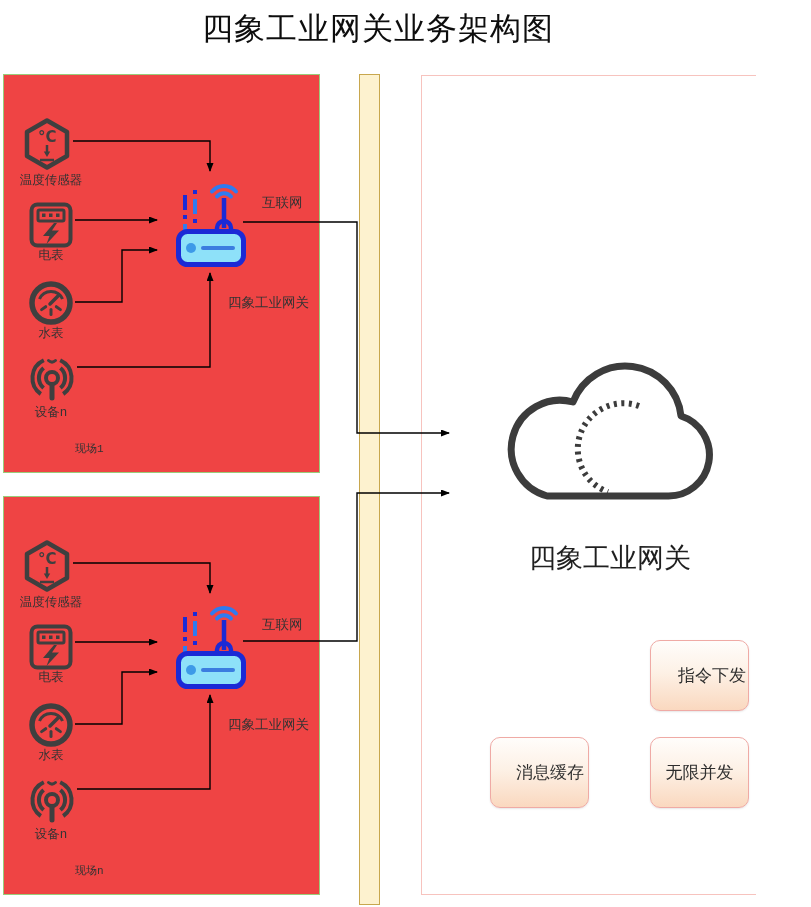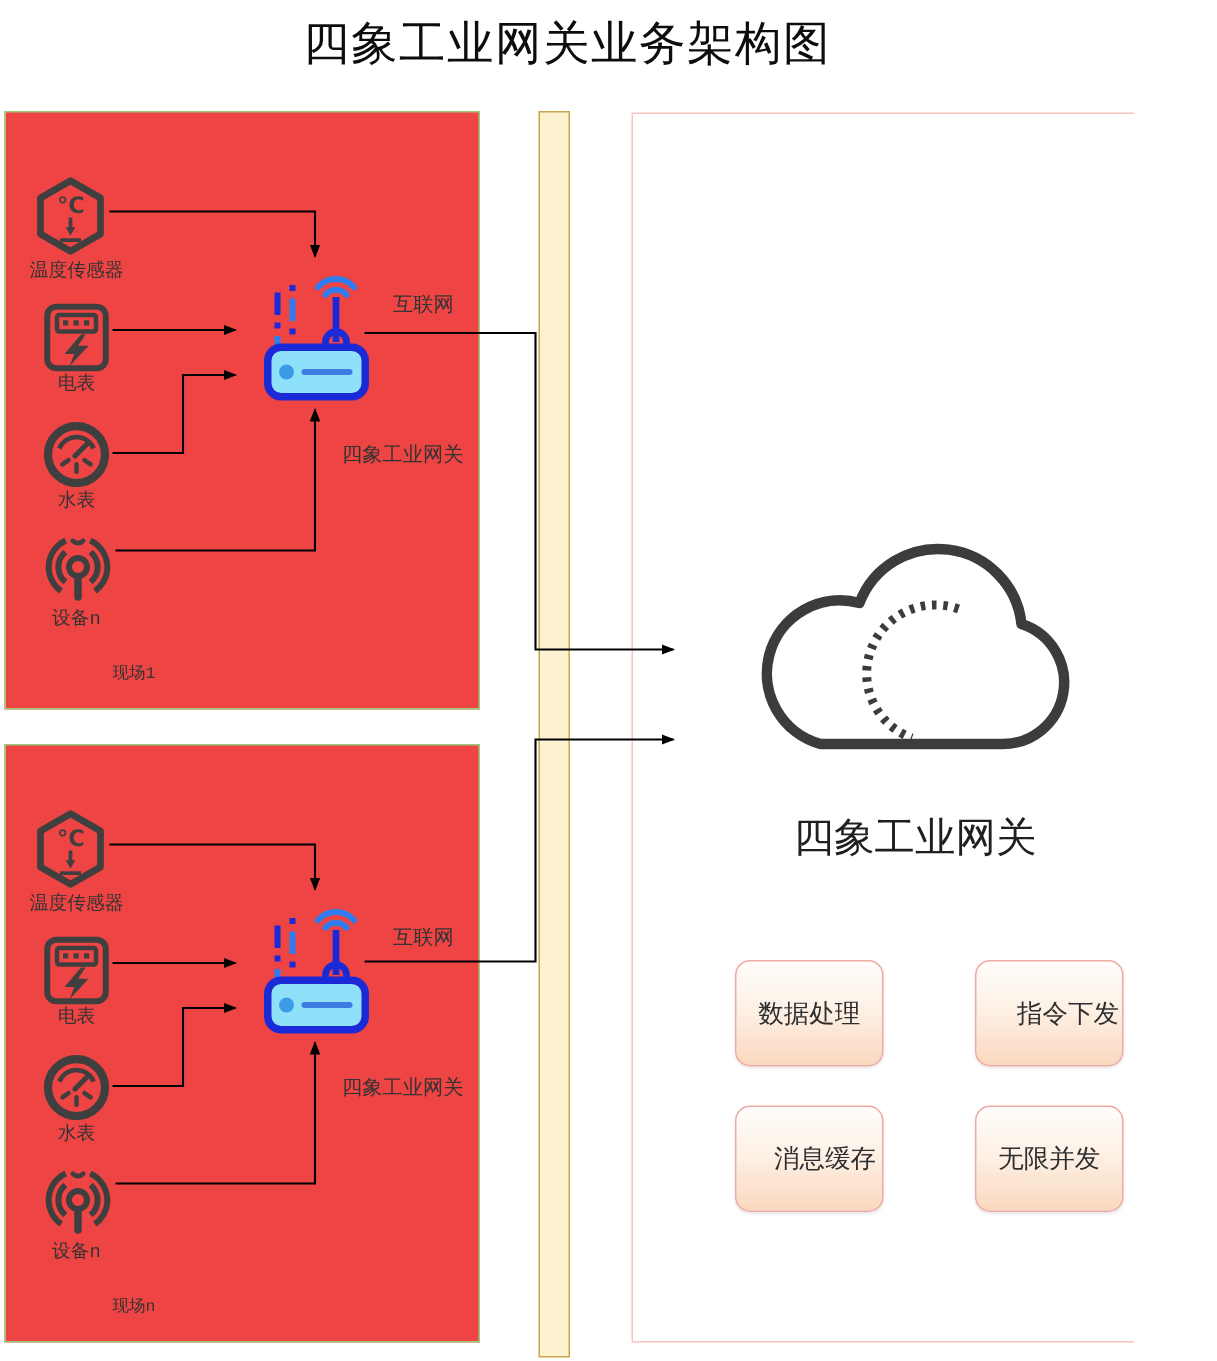--- a/index.html
+++ b/index.html
@@ -178,21 +178,20 @@
 
   <div class="abs cloud-panel"></div>
 
   <svg class="abs" style="left:495px;top:358px;width:230px;height:150px" viewBox="0 0 230 150">
     <path d="M52,138 H172 A41,41 0 0 0 186,58 A56,56 0 0 0 78,44 A44,44 0 0 0 52,138 Z" fill="#ffffff" stroke="#3c3c3c" stroke-width="7" stroke-linejoin="round" stroke-linecap="round"></path>
     <path d="M144,48 A45,45 0 1 0 113,134" fill="none" stroke="#3c3c3c" stroke-width="6" stroke-dasharray="3 4.5"></path>
   </svg>
 
   <div id="cloud-label" class="abs">四象工业网关</div>
 
-  <div id="cap1" class="abs cap-box">数据处理</div>
   <div id="cap2" class="abs cap-box">指令下发</div>
   <div id="cap3" class="abs cap-box">消息缓存</div>
   <div id="cap4" class="abs cap-box">无限并发</div>
 
   <svg id="connectors" class="abs" width="811" height="907" viewBox="0 0 811 907">
     <defs>
       <marker id="arrow" markerWidth="10" markerHeight="8" refX="8" refY="3.5" orient="auto" markerUnits="userSpaceOnUse">
         <path d="M0,0 L9,3.5 L0,7 Z" fill="#000"></path>
       </marker>
     </defs>

